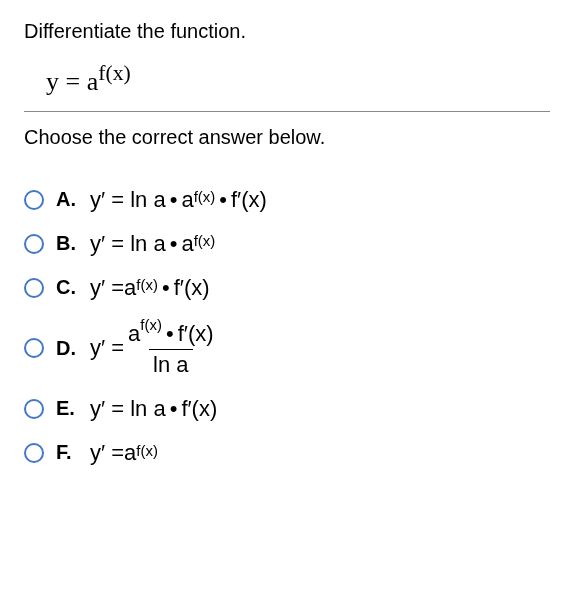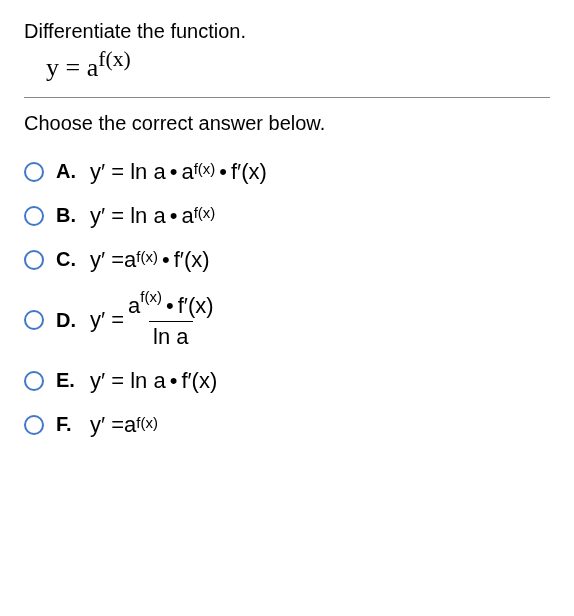--- a/index.html
+++ b/index.html
@@ -5,24 +5,24 @@
   * { margin: 0; padding: 0; box-sizing: border-box; }
   body {
     font-family: Arial, Helvetica, sans-serif;
     font-size: 20px;
     color: #000;
     width: 574px;
     height: 616px;
     padding: 20px 24px;
     background: #fff;
   }
-  .prompt { margin-bottom: 4px; }
+  .prompt { margin-bottom: 18px; }
   .expr { margin-left: 22px; margin-bottom: 14px; font-family: "Times New Roman", serif; font-size: 26px; }
   .divider { border: none; border-top: 1px solid #888; margin: 0 0 14px 0; }
-  .instr { margin-bottom: 24px; }
+  .instr { margin-bottom: 38px; }
   .options { display: flex; flex-direction: column; gap: 18px; }
   .option { display: flex; align-items: center; gap: 12px; }
   .radio {
     width: 20px; height: 20px; border: 2px solid #4277c9; border-radius: 50%;
     flex: 0 0 auto; background: #fff; cursor: pointer;
   }
   .letter { font-weight: bold; font-family: Arial, sans-serif; width: 22px; }
   .formula { font-family: Liberation Sans, sans-serif; font-size: 22px; display: inline-flex; align-items: center; white-space: nowrap; }
   .formula sup { font-size: 0.68em; position: relative; top: -0.2em; }
   .fraction { display: inline-flex; flex-direction: column; align-items: center; vertical-align: middle; margin-left: 0; }

